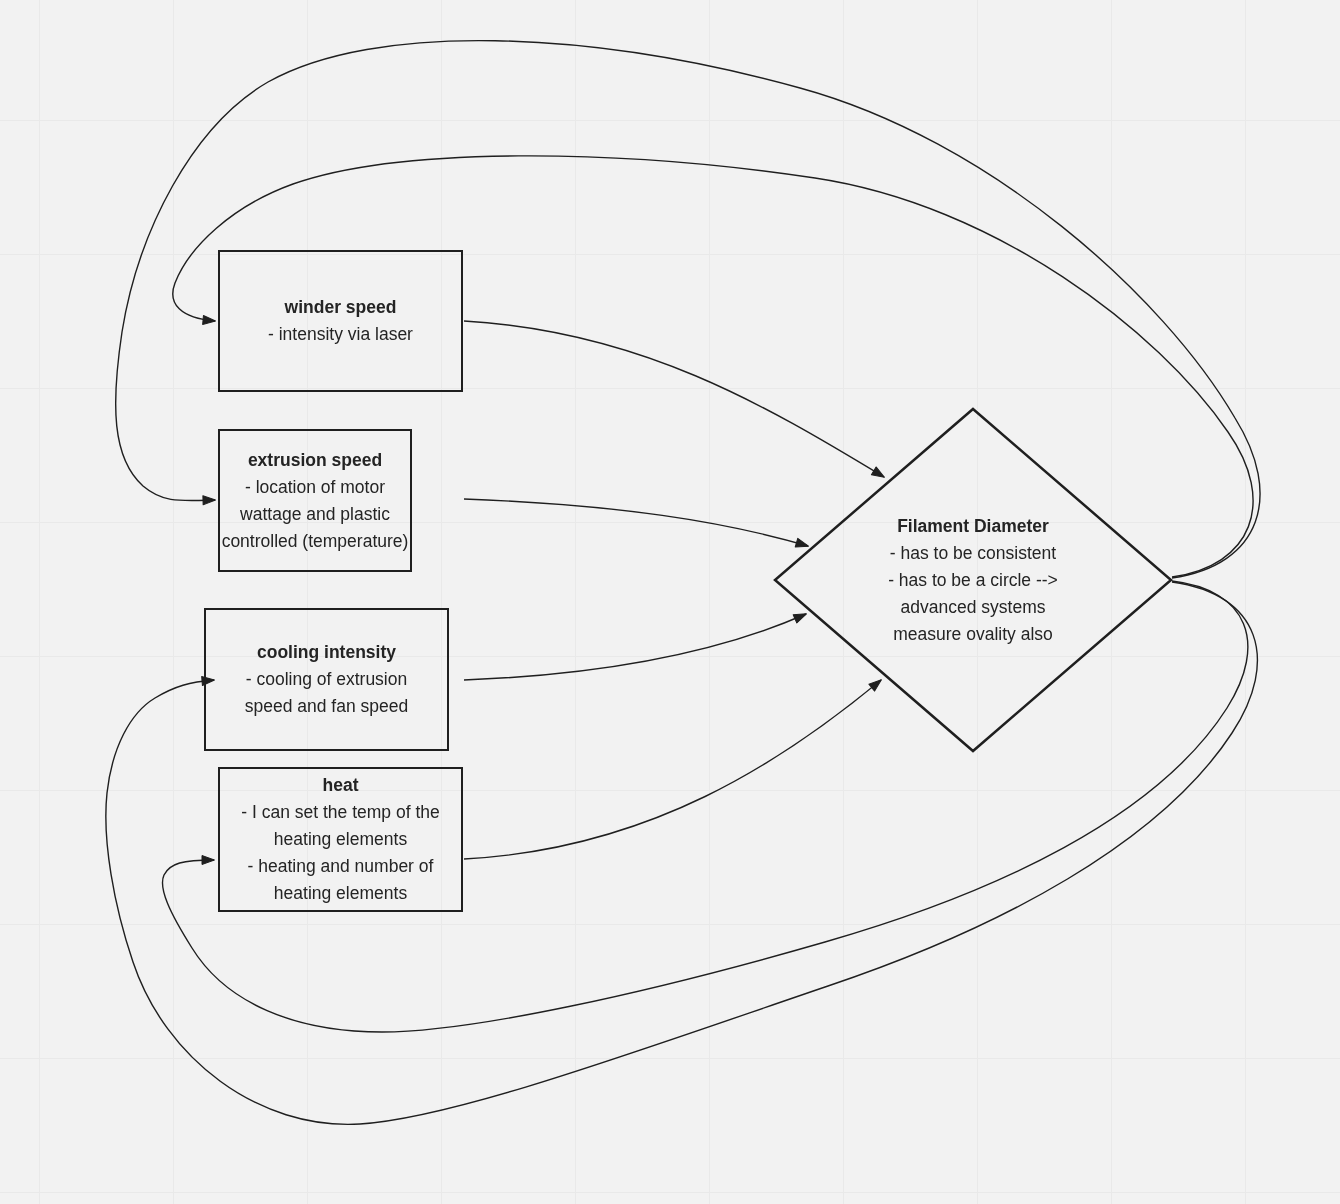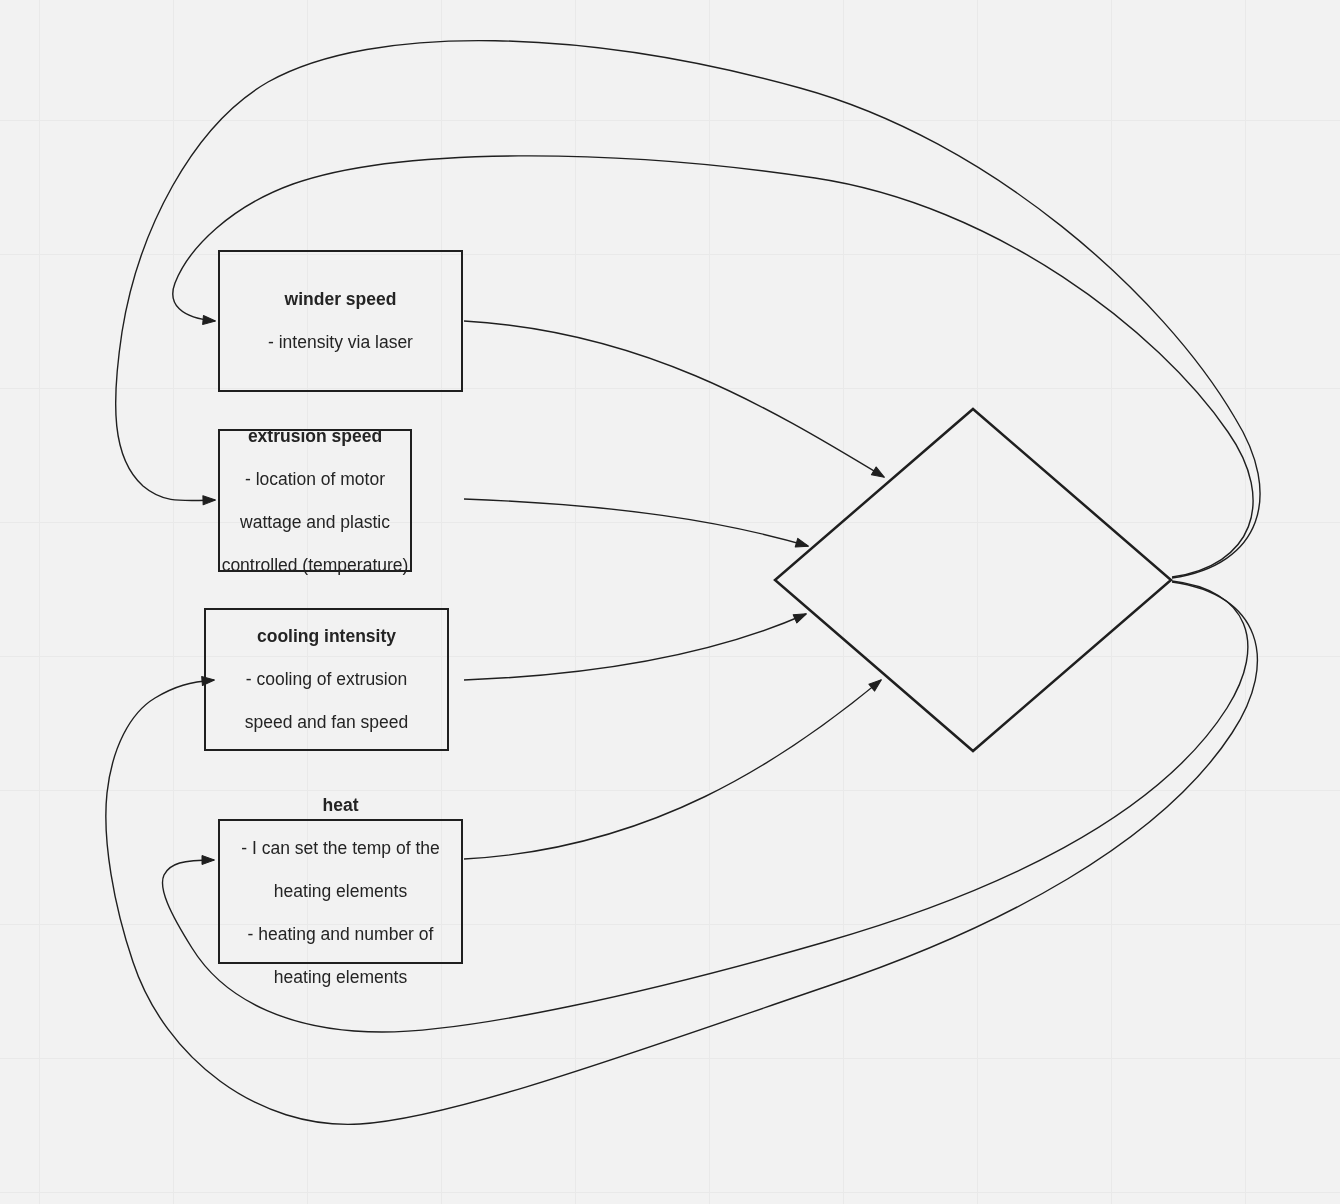--- a/index.html
+++ b/index.html
@@ -27,40 +27,39 @@
     box-sizing: border-box;
     border: 2.5px solid #1f1f1f;
     background: transparent;
     display: flex;
     flex-direction: column;
     justify-content: center;
     align-items: center;
     text-align: center;
     font-size: 17.5px;
     line-height: 27px;
-    gap: 16px;
   }
   .node .title { font-weight: bold; }
   .diamond-label {
     position: absolute;
     left: 833px; top: 511px;
     width: 280px; height: 138px;
     display: flex;
     flex-direction: column;
     justify-content: center;
     align-items: center;
     text-align: center;
     font-size: 17.5px;
     line-height: 27px;
   }
   .diamond-label .title { font-weight: bold; }
   #node-winder    { left: 218px; top: 250px; width: 245px; height: 142px; }
   #node-extrusion { left: 218px; top: 429px; width: 194px; height: 143px; }
   #node-cooling   { left: 204px; top: 608px; width: 245px; height: 143px; }
-  #node-heat      { left: 218px; top: 819px; width: 245px; height: 145px; }
+  #node-heat      { left: 218px; top: 767px; width: 245px; height: 145px; }
 </style>
 </head>
 <body>
 
 <div class="canvas">
 
   <svg class="edge-layer" viewBox="0 0 1340 1204" xmlns="http://www.w3.org/2000/svg">
     <defs>
       <marker id="ah" markerUnits="userSpaceOnUse" markerWidth="16" markerHeight="12" refX="13" refY="5.5" orient="auto">
         <path d="M 1 1 L 13.5 5.5 L 1 10 Z" fill="#1f1f1f" stroke="#1f1f1f" stroke-width="1" stroke-linejoin="round"></path>
@@ -123,14 +122,21 @@
   </div>
 
   <div class="node" id="node-heat">
     <div class="title">heat</div>
     <div>- I can set the temp of the</div>
     <div>heating elements</div>
     <div>- heating and number of</div>
     <div>heating elements</div>
   </div>
 
+  <div class="diamond-label">
+    <div class="title">Filament Diameter</div>
+    <div>- has to be consistent</div>
+    <div>- has to be a circle --&gt;</div>
+    <div>advanced systems</div>
+    <div>measure ovality also</div>
+  </div>
 
 </div>
 
 </body></html>

